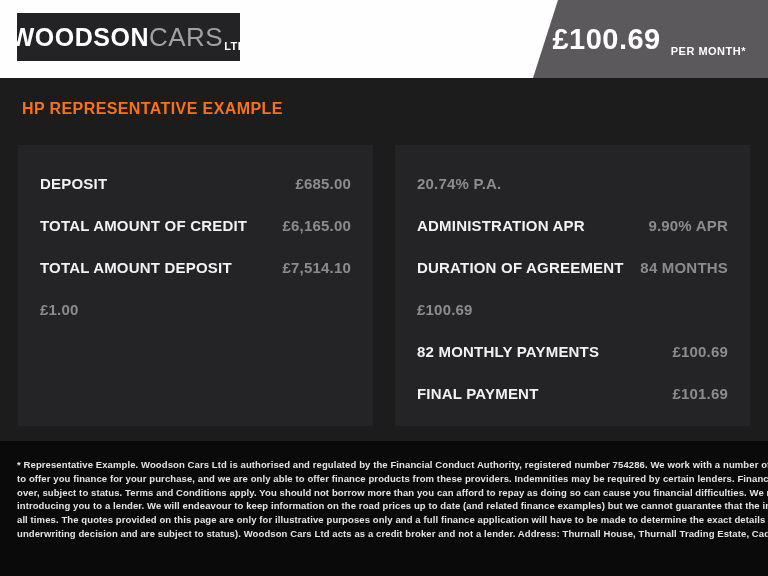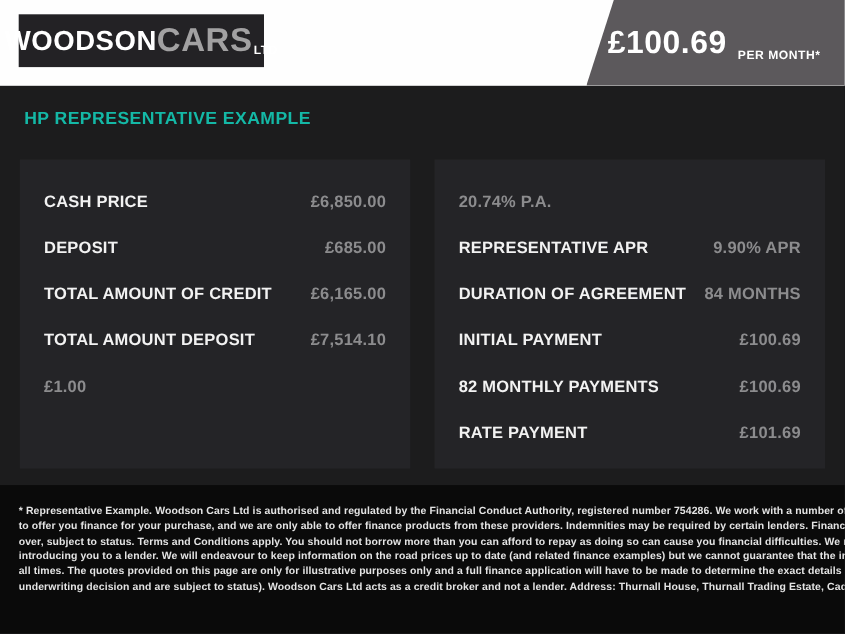--- a/index.html
+++ b/index.html
@@ -29,22 +29,22 @@
     justify-content: center;
   }
   .logo-primary {
     color: #ffffff;
     font-size: 25px;
     font-weight: bold;
     letter-spacing: 0.5px;
   }
   .logo-secondary {
     color: #a2a1a2;
-    font-size: 30px;
-    font-weight: bold;
+    font-size: 26px;
+    font-weight: normal;
     letter-spacing: 0.5px;
   }
   .logo-suffix {
     color: #ffffff;
     font-size: 11px;
     font-weight: bold;
     align-self: flex-end;
     margin-bottom: 9px;
     margin-left: 1px;
     letter-spacing: 0.5px;
@@ -78,21 +78,21 @@
   }
 
   
   .main {
     width: 768px;
     height: 363px;
     background: #1c1c1d;
     padding-top: 22px;
   }
   .page-title {
-    color: #14b8a6;
+    color: #f97316;
     font-size: 16px;
     font-weight: bold;
     letter-spacing: 0.4px;
     margin-left: 22px;
     line-height: 18px;
   }
   .panels {
     display: flex;
     gap: 22px;
     margin: 27px 18px 0 18px;
@@ -154,24 +154,20 @@
     <span class="price-period">PER MONTH*</span>
   </div>
 </div>
 
 <div class="main">
   <div class="page-title">HP REPRESENTATIVE EXAMPLE</div>
   <div class="panels">
 
     <div class="panel">
       <div class="finance-row">
-        <span class="finance-label">CASH PRICE</span>
-        <span class="finance-value">£6,850.00</span>
-      </div>
-      <div class="finance-row">
         <span class="finance-label">DEPOSIT</span>
         <span class="finance-value">£685.00</span>
       </div>
       <div class="finance-row">
         <span class="finance-label">TOTAL AMOUNT OF CREDIT</span>
         <span class="finance-value">£6,165.00</span>
       </div>
       <div class="finance-row">
         <span class="finance-label">TOTAL AMOUNT DEPOSIT</span>
         <span class="finance-value">£7,514.10</span>
@@ -179,37 +175,36 @@
       <div class="finance-row">
         <span class="finance-value">£1.00</span>
       </div>
     </div>
 
     <div class="panel">
       <div class="finance-row">
         <span class="finance-value">20.74% P.A.</span>
       </div>
       <div class="finance-row">
-        <span class="finance-label">REPRESENTATIVE APR</span>
+        <span class="finance-label">ADMINISTRATION APR</span>
         <span class="finance-value">9.90% APR</span>
       </div>
       <div class="finance-row">
         <span class="finance-label">DURATION OF AGREEMENT</span>
         <span class="finance-value">84 MONTHS</span>
       </div>
       <div class="finance-row">
-        <span class="finance-label">INITIAL PAYMENT</span>
         <span class="finance-value">£100.69</span>
       </div>
       <div class="finance-row">
         <span class="finance-label">82 MONTHLY PAYMENTS</span>
         <span class="finance-value">£100.69</span>
       </div>
       <div class="finance-row">
-        <span class="finance-label">RATE PAYMENT</span>
+        <span class="finance-label">FINAL PAYMENT</span>
         <span class="finance-value">£101.69</span>
       </div>
     </div>
 
   </div>
 </div>
 
 <div class="footer">
   <div class="disclaimer-line">* Representative Example. Woodson Cars Ltd is authorised and regulated by the Financial Conduct Authority, registered number 754286. We work with a number of carefully selected credit providers who may be able</div>
   <div class="disclaimer-line">to offer you finance for your purchase, and we are only able to offer finance products from these providers. Indemnities may be required by certain lenders. Finance is only available to UK residents, aged 18 or</div>

